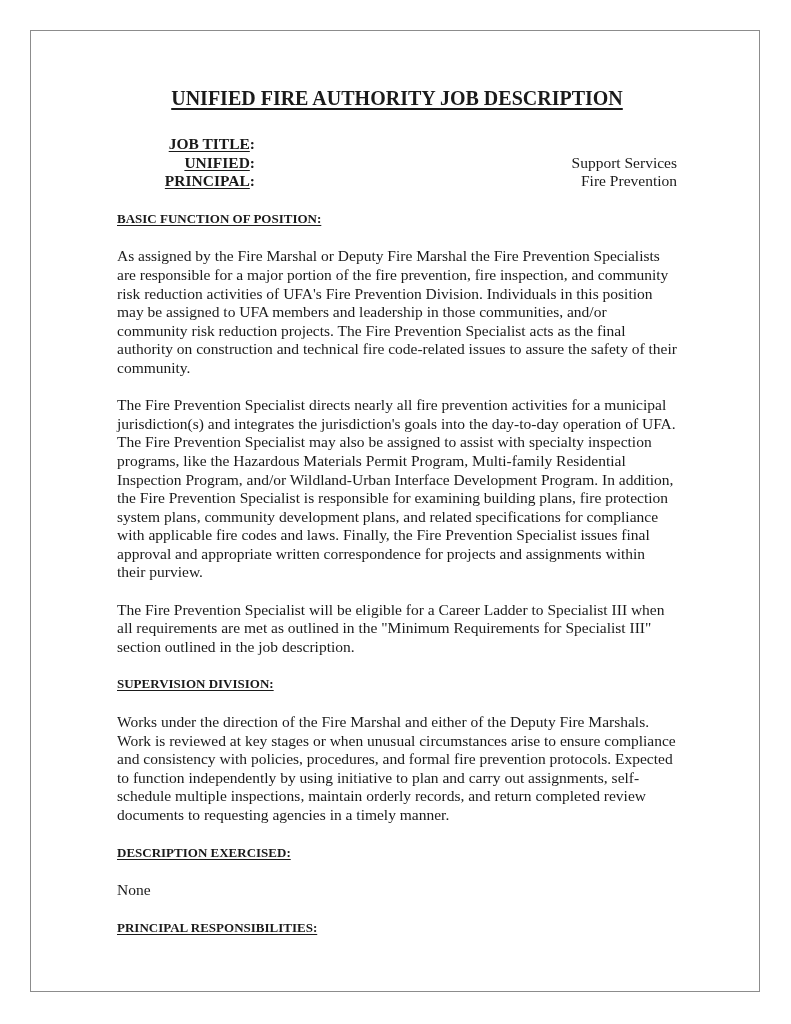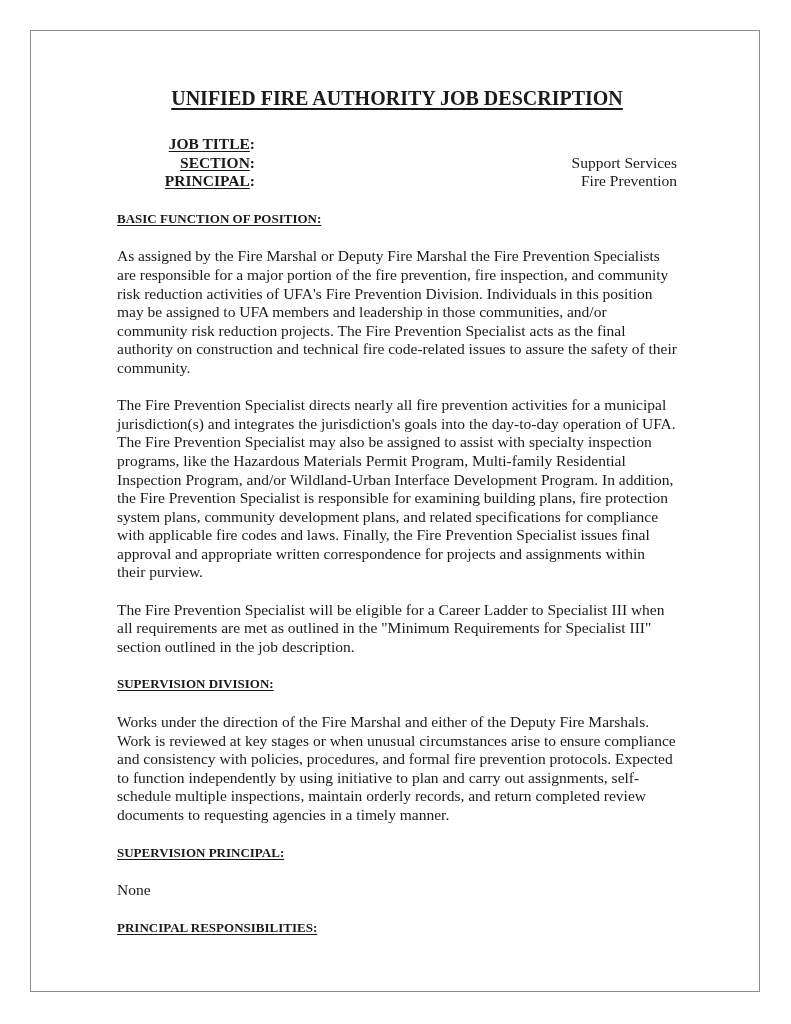--- a/index.html
+++ b/index.html
@@ -83,21 +83,21 @@
 
   <div class="doc">
 
     <h1 class="doc-title">UNIFIED FIRE AUTHORITY JOB DESCRIPTION</h1>
 
     <div class="hdr">
       <div class="hdr-row">
         <span class="hdr-label"><span class="u">JOB TITLE</span><span>:</span></span>
       </div>
       <div class="hdr-row">
-        <span class="hdr-label"><span class="u">SECTION</span><span>:</span></span>
+        <span class="hdr-label"><span class="u">UNIFIED</span><span>:</span></span>
         <span class="hdr-value">Support Services</span>
       </div>
       <div class="hdr-row">
         <span class="hdr-label"><span class="u">PRINCIPAL</span><span>:</span></span>
         <span class="hdr-value">Fire Prevention</span>
       </div>
     </div>
 
     <div>
       <h2 class="section-heading">BASIC FUNCTION OF POSITION:</h2>
@@ -105,21 +105,21 @@
       <p class="para">The Fire Prevention Specialist directs nearly all fire prevention activities for a municipal jurisdiction(s) and integrates the jurisdiction's goals into the day-to-day operation of UFA. The Fire Prevention Specialist may also be assigned to assist with specialty inspection programs, like the Hazardous Materials Permit Program, Multi-family Residential Inspection Program, and/or Wildland-Urban Interface Development Program. In addition, the Fire Prevention Specialist is responsible for examining building plans, fire protection system plans, community development plans, and related specifications for compliance with applicable fire codes and laws. Finally, the Fire Prevention Specialist issues final approval and appropriate written correspondence for projects and assignments within their purview.</p>
       <p class="para">The Fire Prevention Specialist will be eligible for a Career Ladder to Specialist III when all requirements are met as outlined in the "Minimum Requirements for Specialist III" section outlined in the job description.</p>
     </div>
 
     <div>
       <h2 class="section-heading">SUPERVISION DIVISION:</h2>
       <p class="para">Works under the direction of the Fire Marshal and either of the Deputy Fire Marshals. Work is reviewed at key stages or when unusual circumstances arise to ensure compliance and consistency with policies, procedures, and formal fire prevention protocols. Expected to function independently by using initiative to plan and carry out assignments, self-schedule multiple inspections, maintain orderly records, and return completed review documents to requesting agencies in a timely manner.</p>
     </div>
 
     <div>
-      <h2 class="section-heading">SUPERVISION PRINCIPAL:</h2>
+      <h2 class="section-heading">DESCRIPTION EXERCISED:</h2>
       <p class="para">None</p>
     </div>
 
     <div>
       <h2 class="section-heading">PRINCIPAL RESPONSIBILITIES:</h2>
     </div>
 
   </div>
 </div>
 

